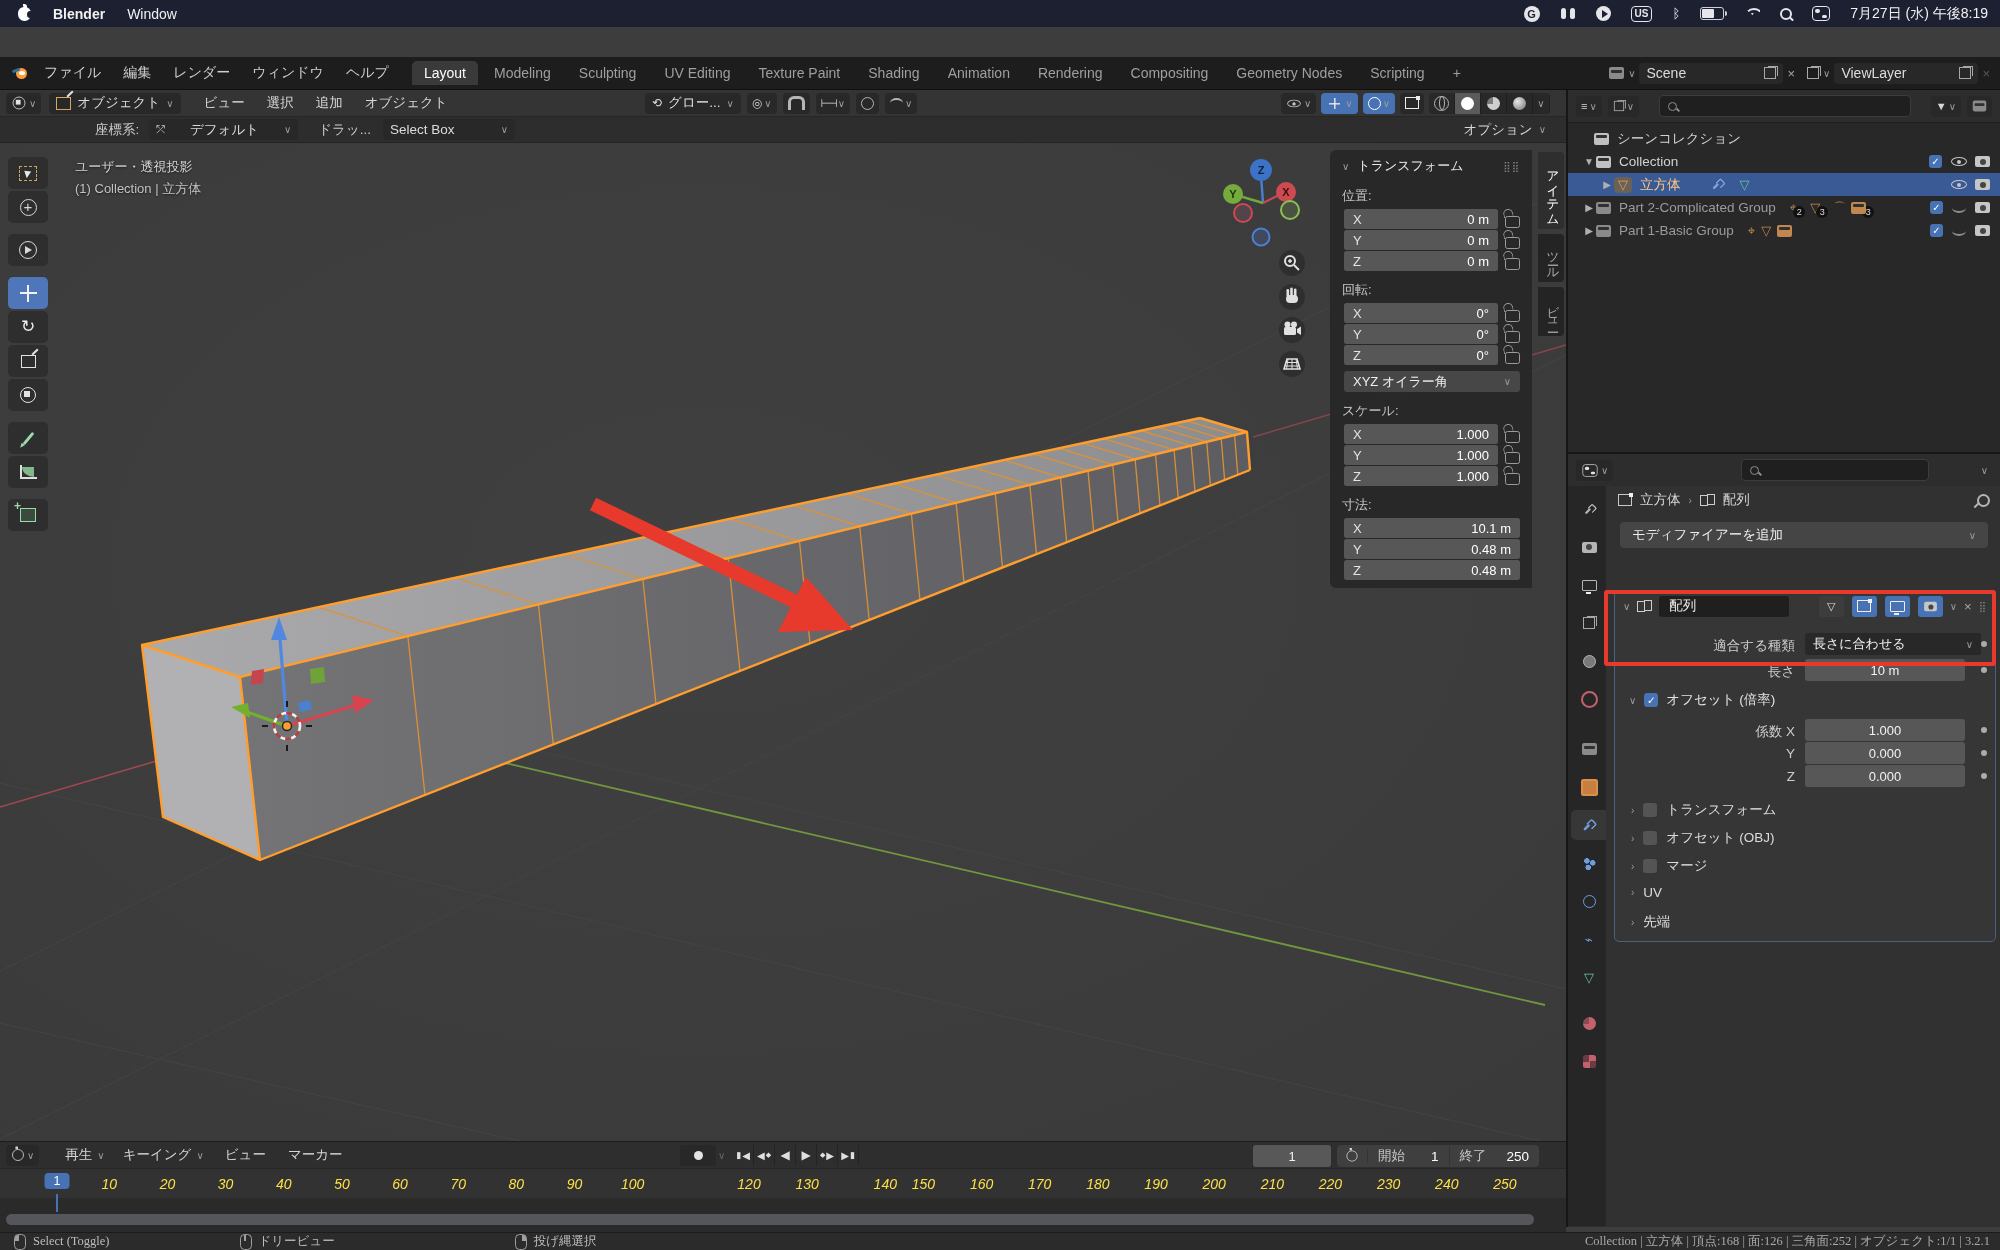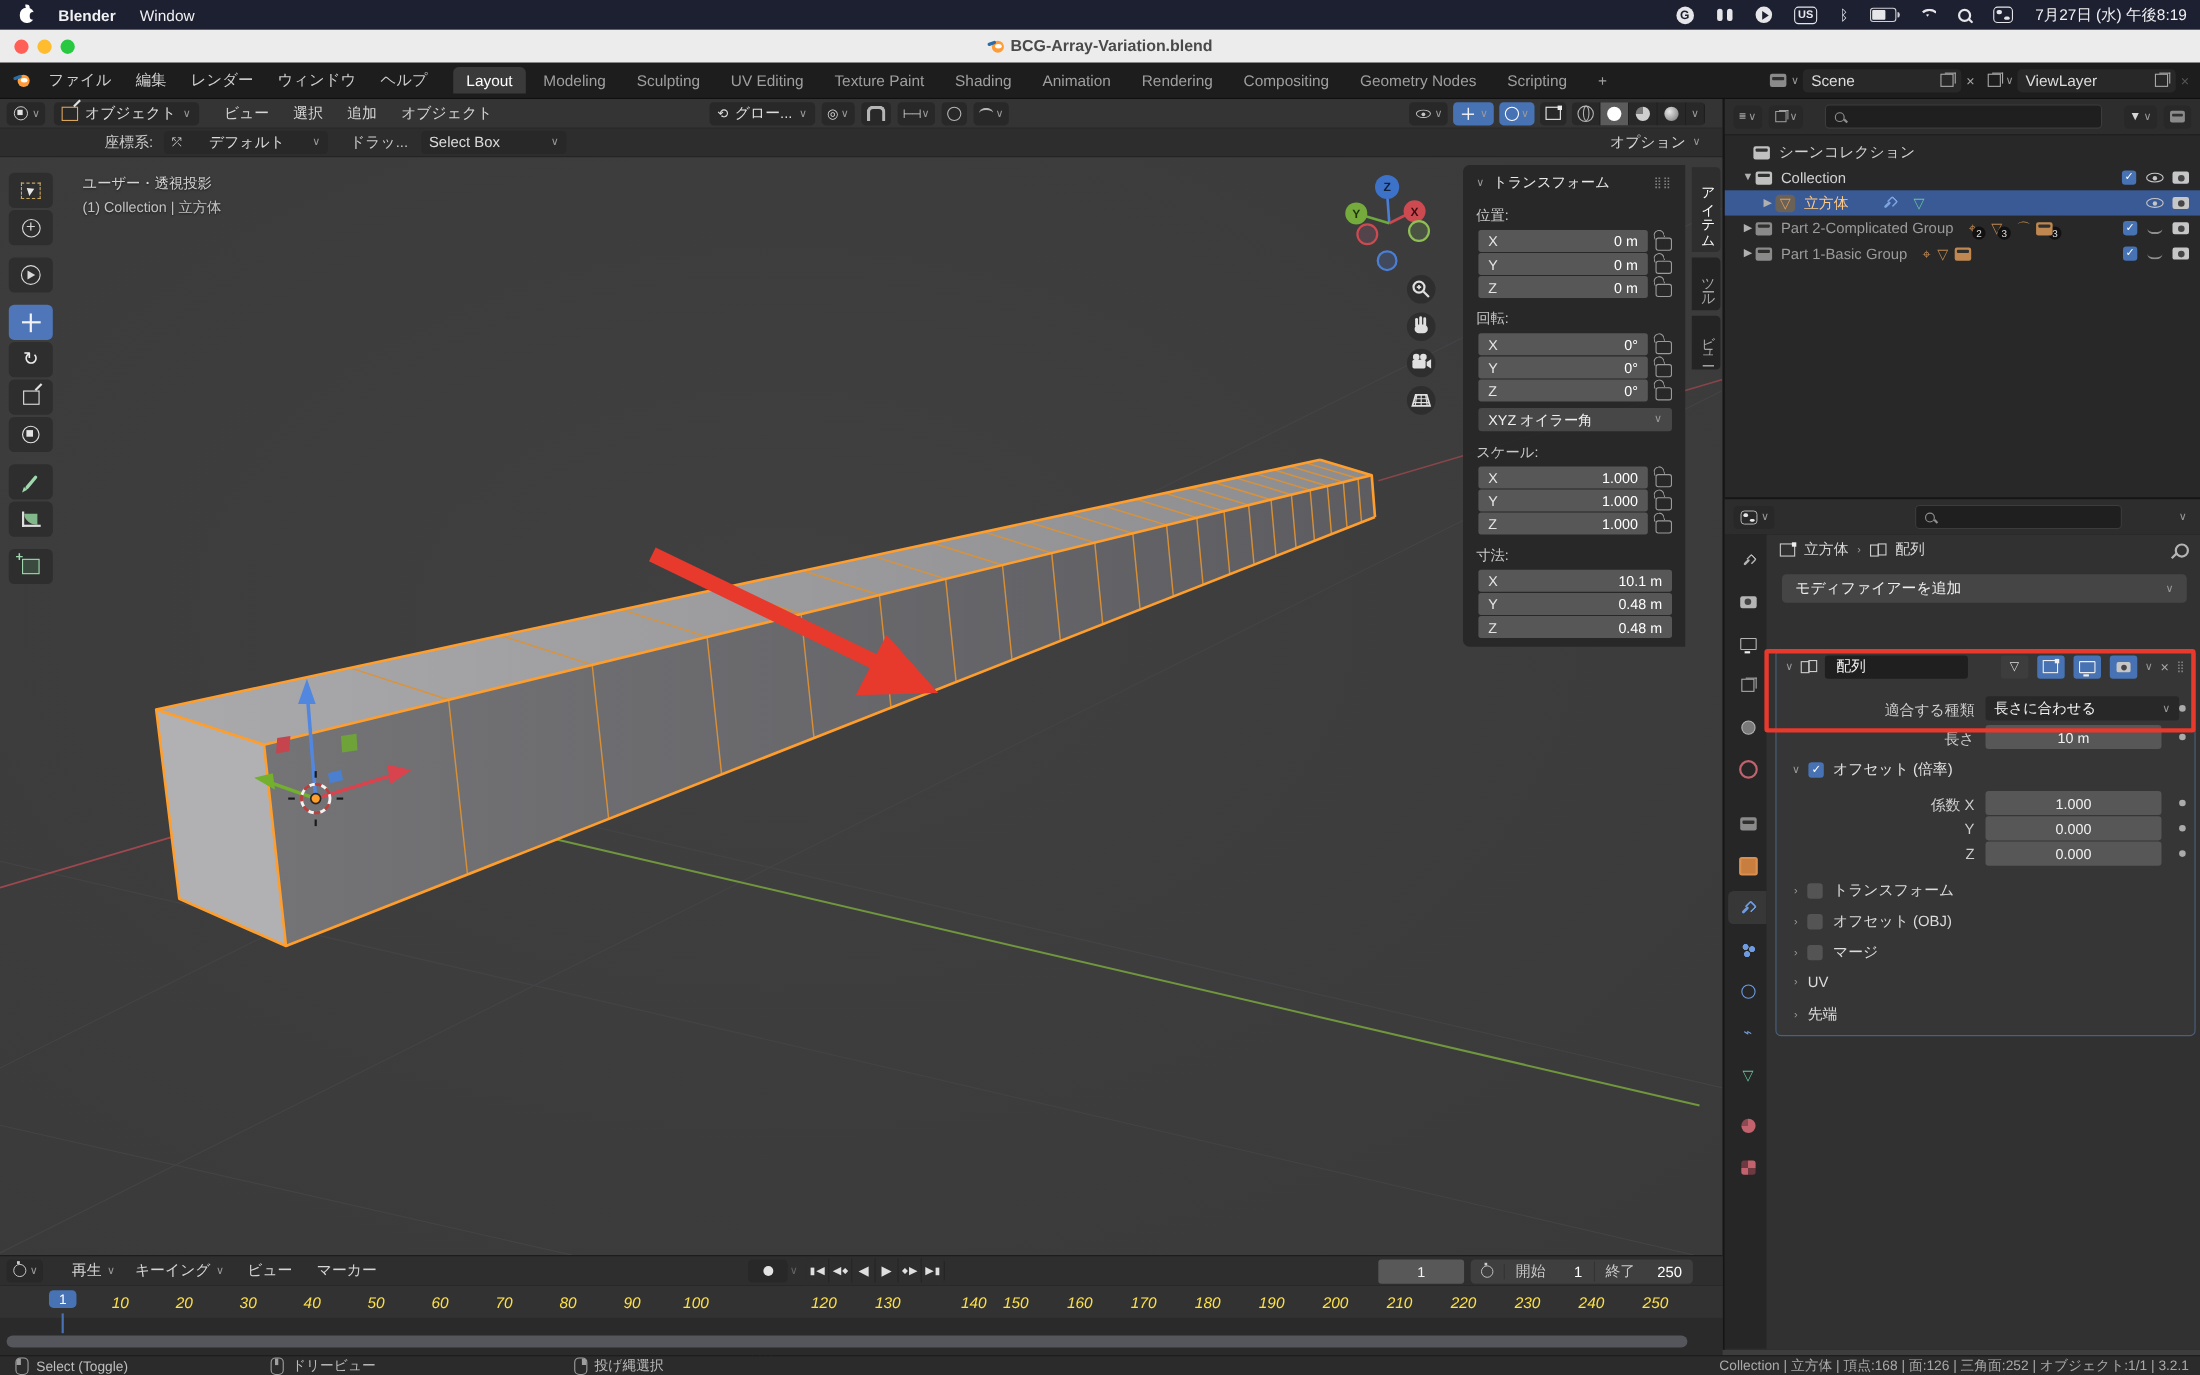--- a/index.html
+++ b/index.html
@@ -154,21 +154,21 @@
   
   #tl-header{left:0;top:1141px;width:1566px;height:27px;background:#2e2e2e;border-top:1px solid #1c1c1c;box-sizing:border-box;font-size:13.5px;}
   #ruler{left:0;top:1168px;width:1566px;height:30px;background:#323232;border-top:1px solid #272727;box-sizing:border-box;}
   .tick{position:absolute;top:7px;transform:translateX(-50%);font-size:14px;color:#fde047;font-style:italic;}
   #tl-track{left:0;top:1198px;width:1566px;height:34px;background:#2a2a2a;}
   .transport{display:flex;border-radius:4px;overflow:hidden;}
   .transport>div{width:20px;height:22px;background:#2e2e2e;border-right:1px solid #242424;display:flex;align-items:center;justify-content:center;color:#dfdfdf;font-size:10px;gap:1px;}
   .sw{width:12px;height:12px;border:1.6px solid #cfcfcf;border-radius:50%;position:relative;}
   .sw::before{content:'';position:absolute;left:3.2px;top:-4.5px;width:3px;height:3px;background:#cfcfcf;}
   
-  #statusbar{left:0;top:1232px;width:2000px;height:18px;background:#2b2b2b;border-top:1px solid #1b1b1b;box-sizing:border-box;font-size:12.5px;color:#bdbdbd;}
+  #statusbar{left:0;top:1232px;width:2000px;height:18px;background:#2b2b2b;border-top:1px solid #1b1b1b;box-sizing:border-box;font-size:12.5px;color:#bdbdbd;font-family:Liberation Serif, serif;}
   .ms{width:10px;height:14px;border:1.5px solid #9f9f9f;border-radius:4.5px;position:relative;flex:none;}
   .ms::before{content:'';position:absolute;background:#9f9f9f;}
   .ms.l::before{left:0;top:0;width:4px;height:6px;border-radius:3px 0 0 0;}
   .ms.m::before{left:3px;top:0;width:2.5px;height:6px;}
   .ms.r::before{right:0;top:0;width:4px;height:6px;border-radius:0 3px 0 0;}
   
   #ann-rect{left:1604px;top:590px;width:392px;height:76px;border:4px solid #e8392d;border-radius:3px;pointer-events:none;z-index:50;box-sizing:border-box;}
   .vinfo{font-size:13px;color:#d4d4d4;text-shadow:0 1px 2px rgba(0,0,0,.55);}
 </style>
 </head>
@@ -189,33 +189,20 @@
       <span class="mb-ic usbadge">US</span>
       <span class="mb-ic bt">ᛒ</span>
       <span class="mb-ic batt"></span>
       <span class="mb-ic wifi"></span>
       <span class="mb-ic mag"></span>
       <span class="mb-ic cc"></span>
       <span>7月27日 (水) 午後8:19</span>
     </div>
   </div>
 
-  <div id="titlebar" class="abs row">
-    <div class="row" style="gap:8px;padding-left:13px;">
-      <span class="tl" style="background:#ff5f57;"></span>
-      <span class="tl" style="background:#febc2e;"></span>
-      <span class="tl" style="background:#28c840;"></span>
-    </div>
-    <div class="row" style="position:absolute;left:50%;transform:translateX(-50%);">
-      <span class="blogo">
-          <i></i>
-        </span>
-      <span class="title">BCG-Array-Variation.blend</span>
-    </div>
-  </div>
 
   <div id="topbar" class="abs row">
     <span class="blogo" style="margin-left:12px;">
         <i></i>
       </span>
     <span class="menu-it">ファイル</span>
     <span class="menu-it">編集</span>
     <span class="menu-it">レンダー</span>
     <span class="menu-it">ウィンドウ</span>
     <span class="menu-it">ヘルプ</span>

